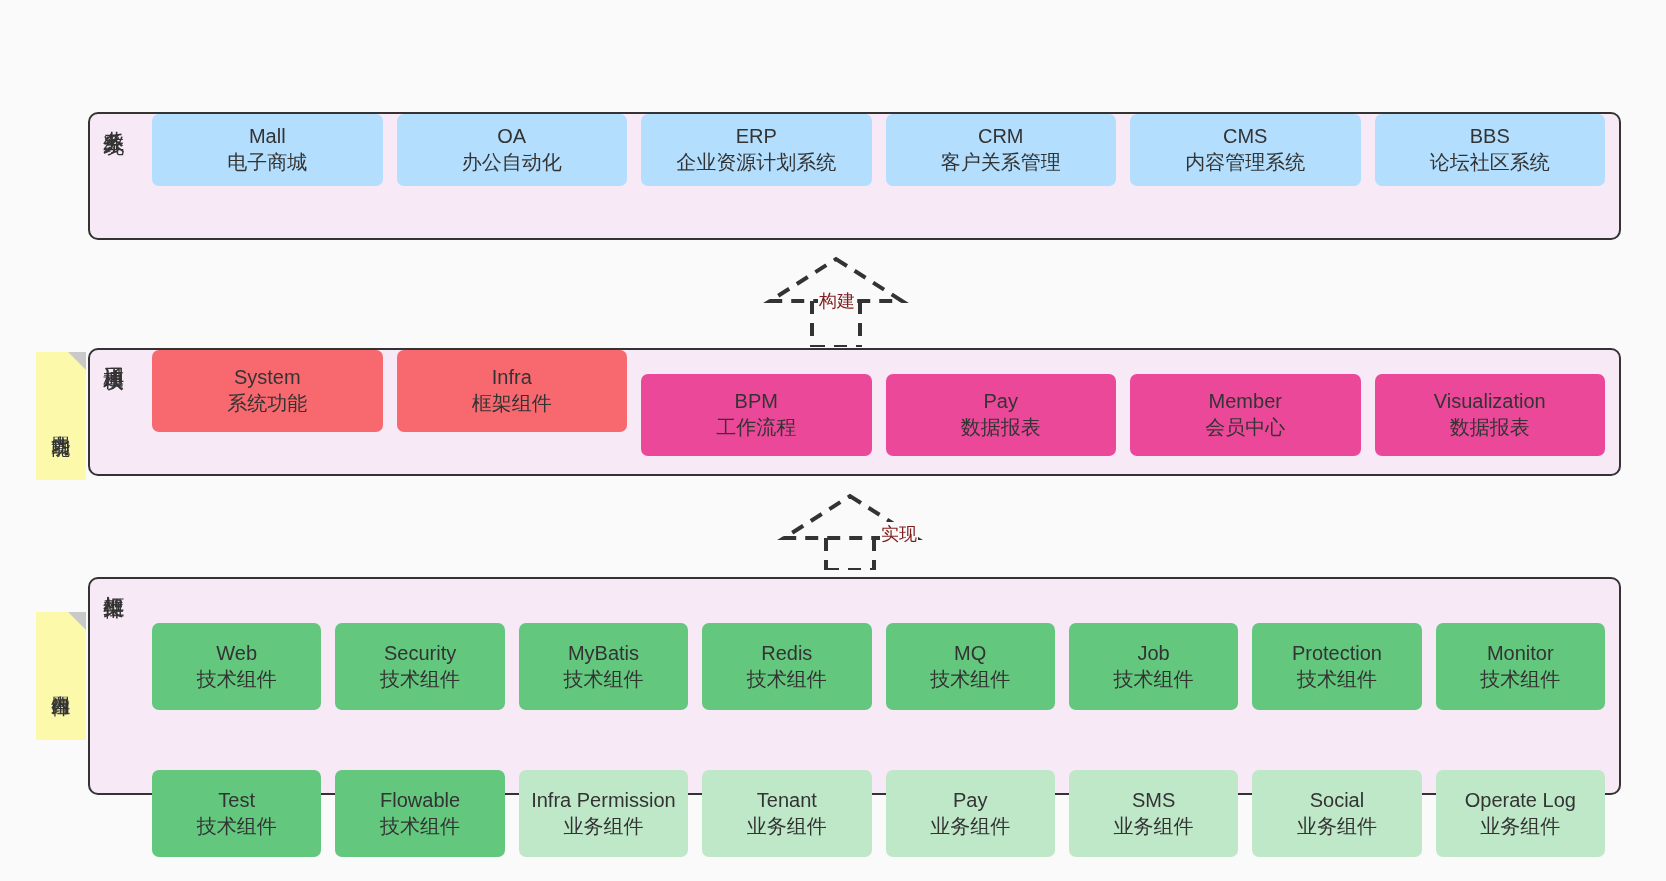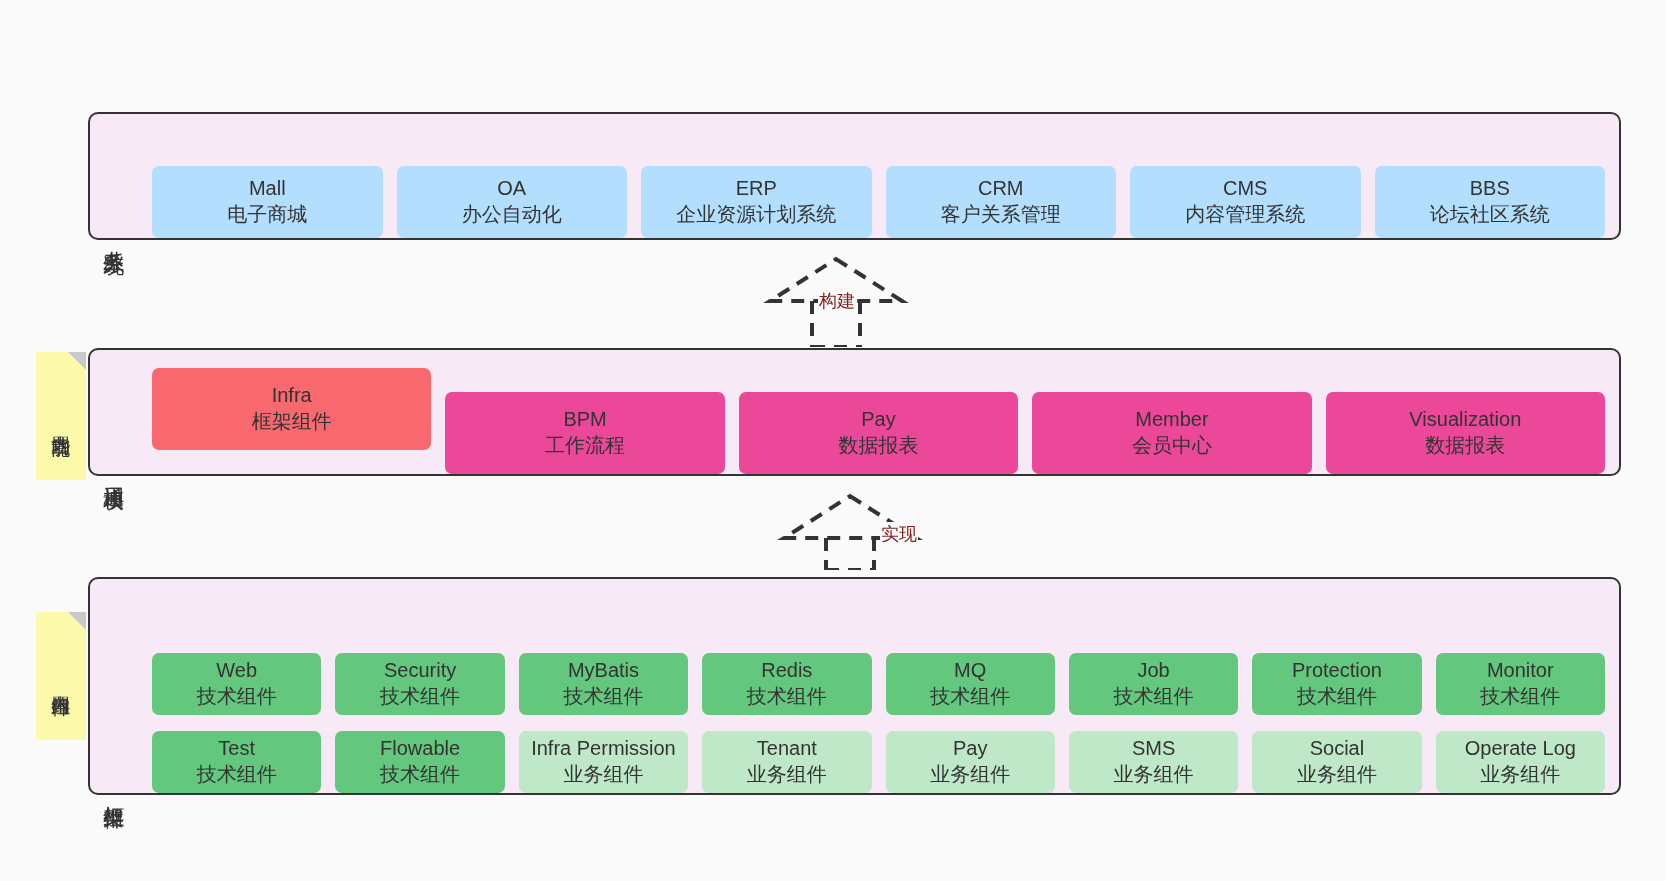--- a/index.html
+++ b/index.html
@@ -14,21 +14,21 @@
   .canvas{position:absolute;inset:0;}
 
   
   .layer{
     position:absolute;
     background:#f7e9f6;
     border:2px solid #333333;
     border-radius:10px;
     box-sizing:border-box;
     display:flex;
-    align-items:flex-end;
+    align-items:flex-start;
   }
   .layer-title{
     width:48px;
     flex:0 0 48px;
     display:flex;
     align-items:center;
     justify-content:center;
     font-size:21px;
     line-height:1.12;
     letter-spacing:1px;
@@ -74,21 +74,21 @@
   .lgreen{background:#bfe8c8;}
 
   
   #layer-business{left:88px;top:112px;width:1533px;height:128px;}
   #layer-business .node{height:72px;}
 
   #layer-module{left:88px;top:348px;width:1533px;height:128px;}
   #layer-module .node{height:82px;}
 
   #layer-framework{left:88px;top:577px;width:1533px;height:218px;}
-  #layer-framework .node{height:62px;}
+  #layer-framework .node{height:87px;margin-top:44px;}
 
   
   .note{
     position:absolute;
     width:50px;
     background:#fcfaaa;
     box-sizing:border-box;
     display:flex;
     align-items:center;
     justify-content:center;
@@ -173,20 +173,24 @@
   </div>
 
   <div class="note" id="note-features">
     <span>内置功能</span>
   </div>
   <div class="layer" id="layer-module">
     <div class="layer-title">通用模块</div>
     <div class="layer-body">
         <div class="row">
           <div class="node red">
+            <span class="en">System</span>
+            <span class="cn">系统功能</span>
+          </div>
+          <div class="node red">
             <span class="en">Infra</span>
             <span class="cn">框架组件</span>
           </div>
           <div class="node pinkbox">
             <span class="en">BPM</span>
             <span class="cn">工作流程</span>
           </div>
           <div class="node pinkbox">
             <span class="en">Pay</span>
             <span class="cn">数据报表</span>

